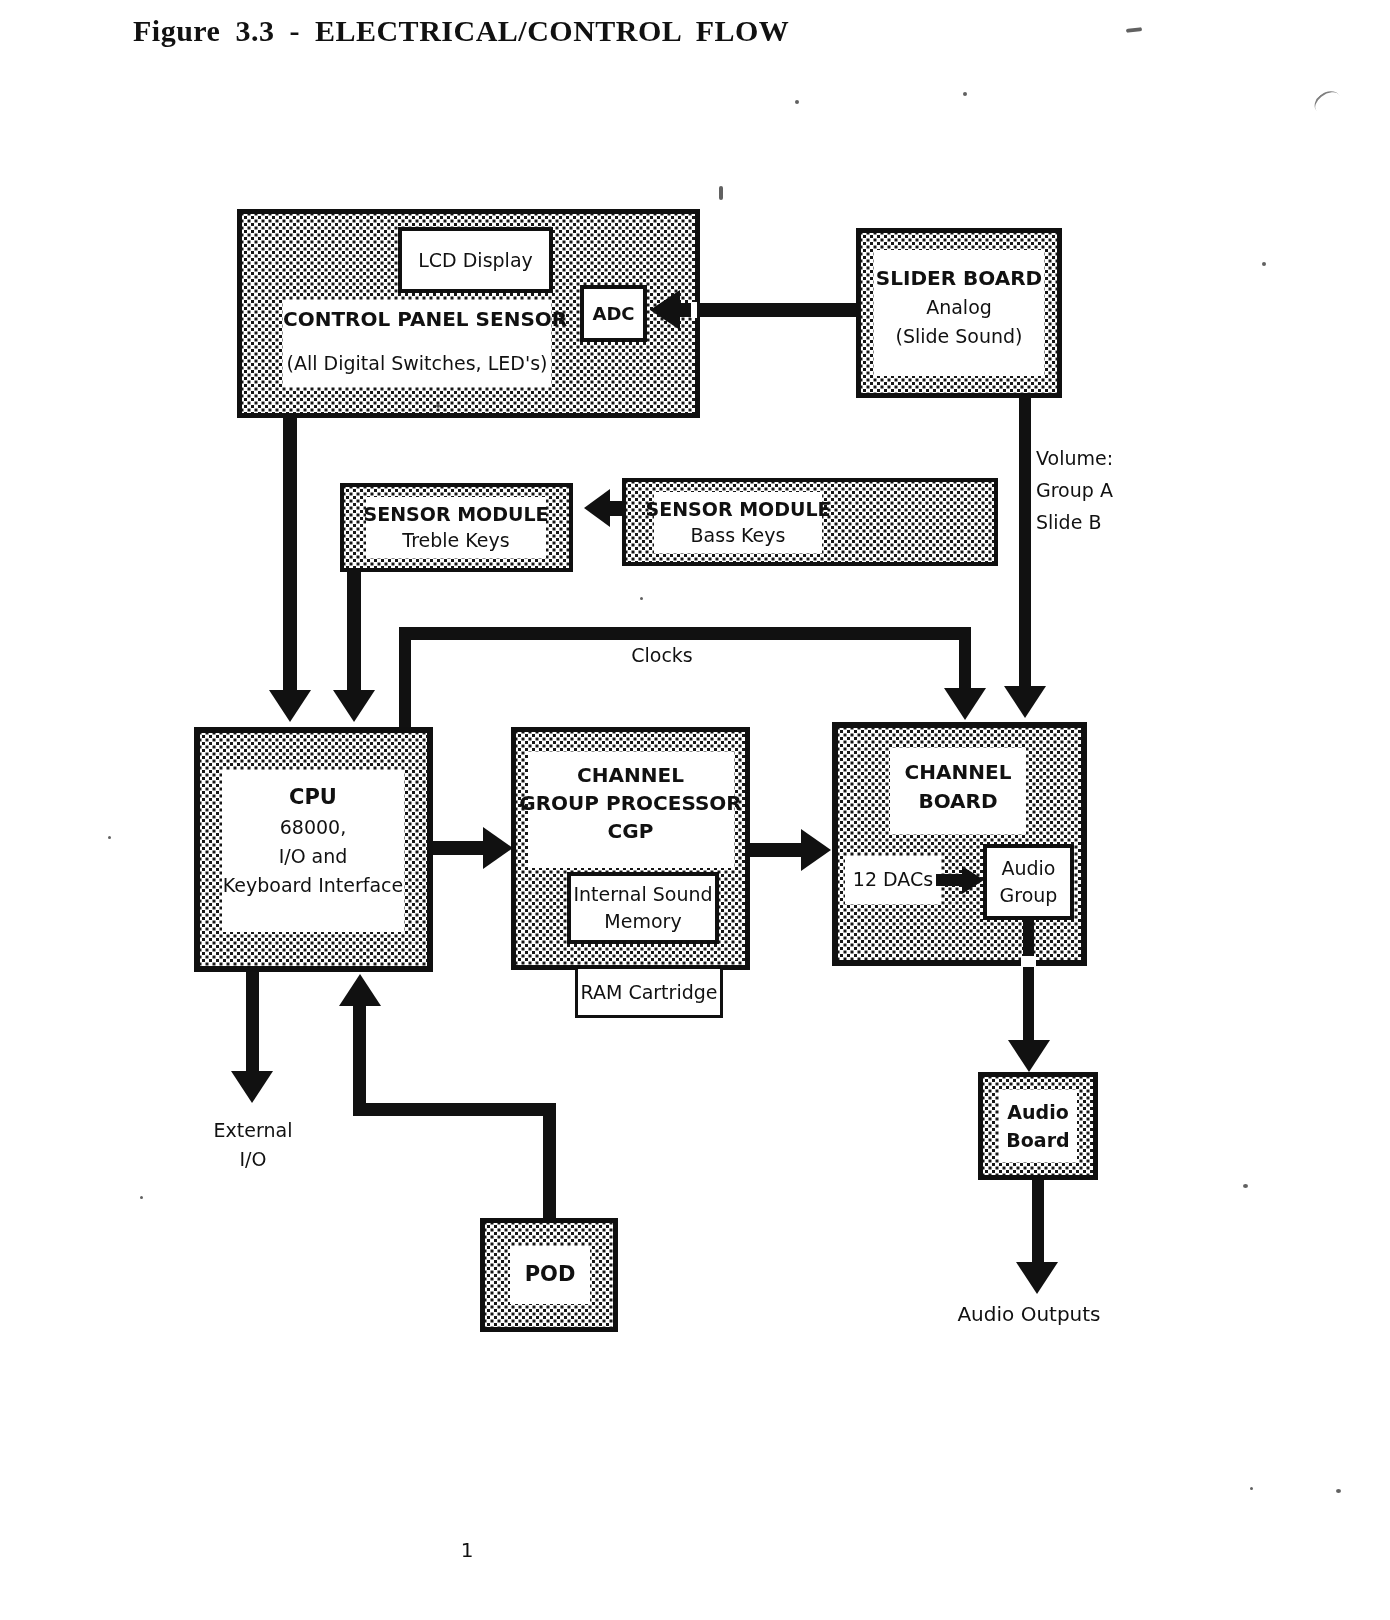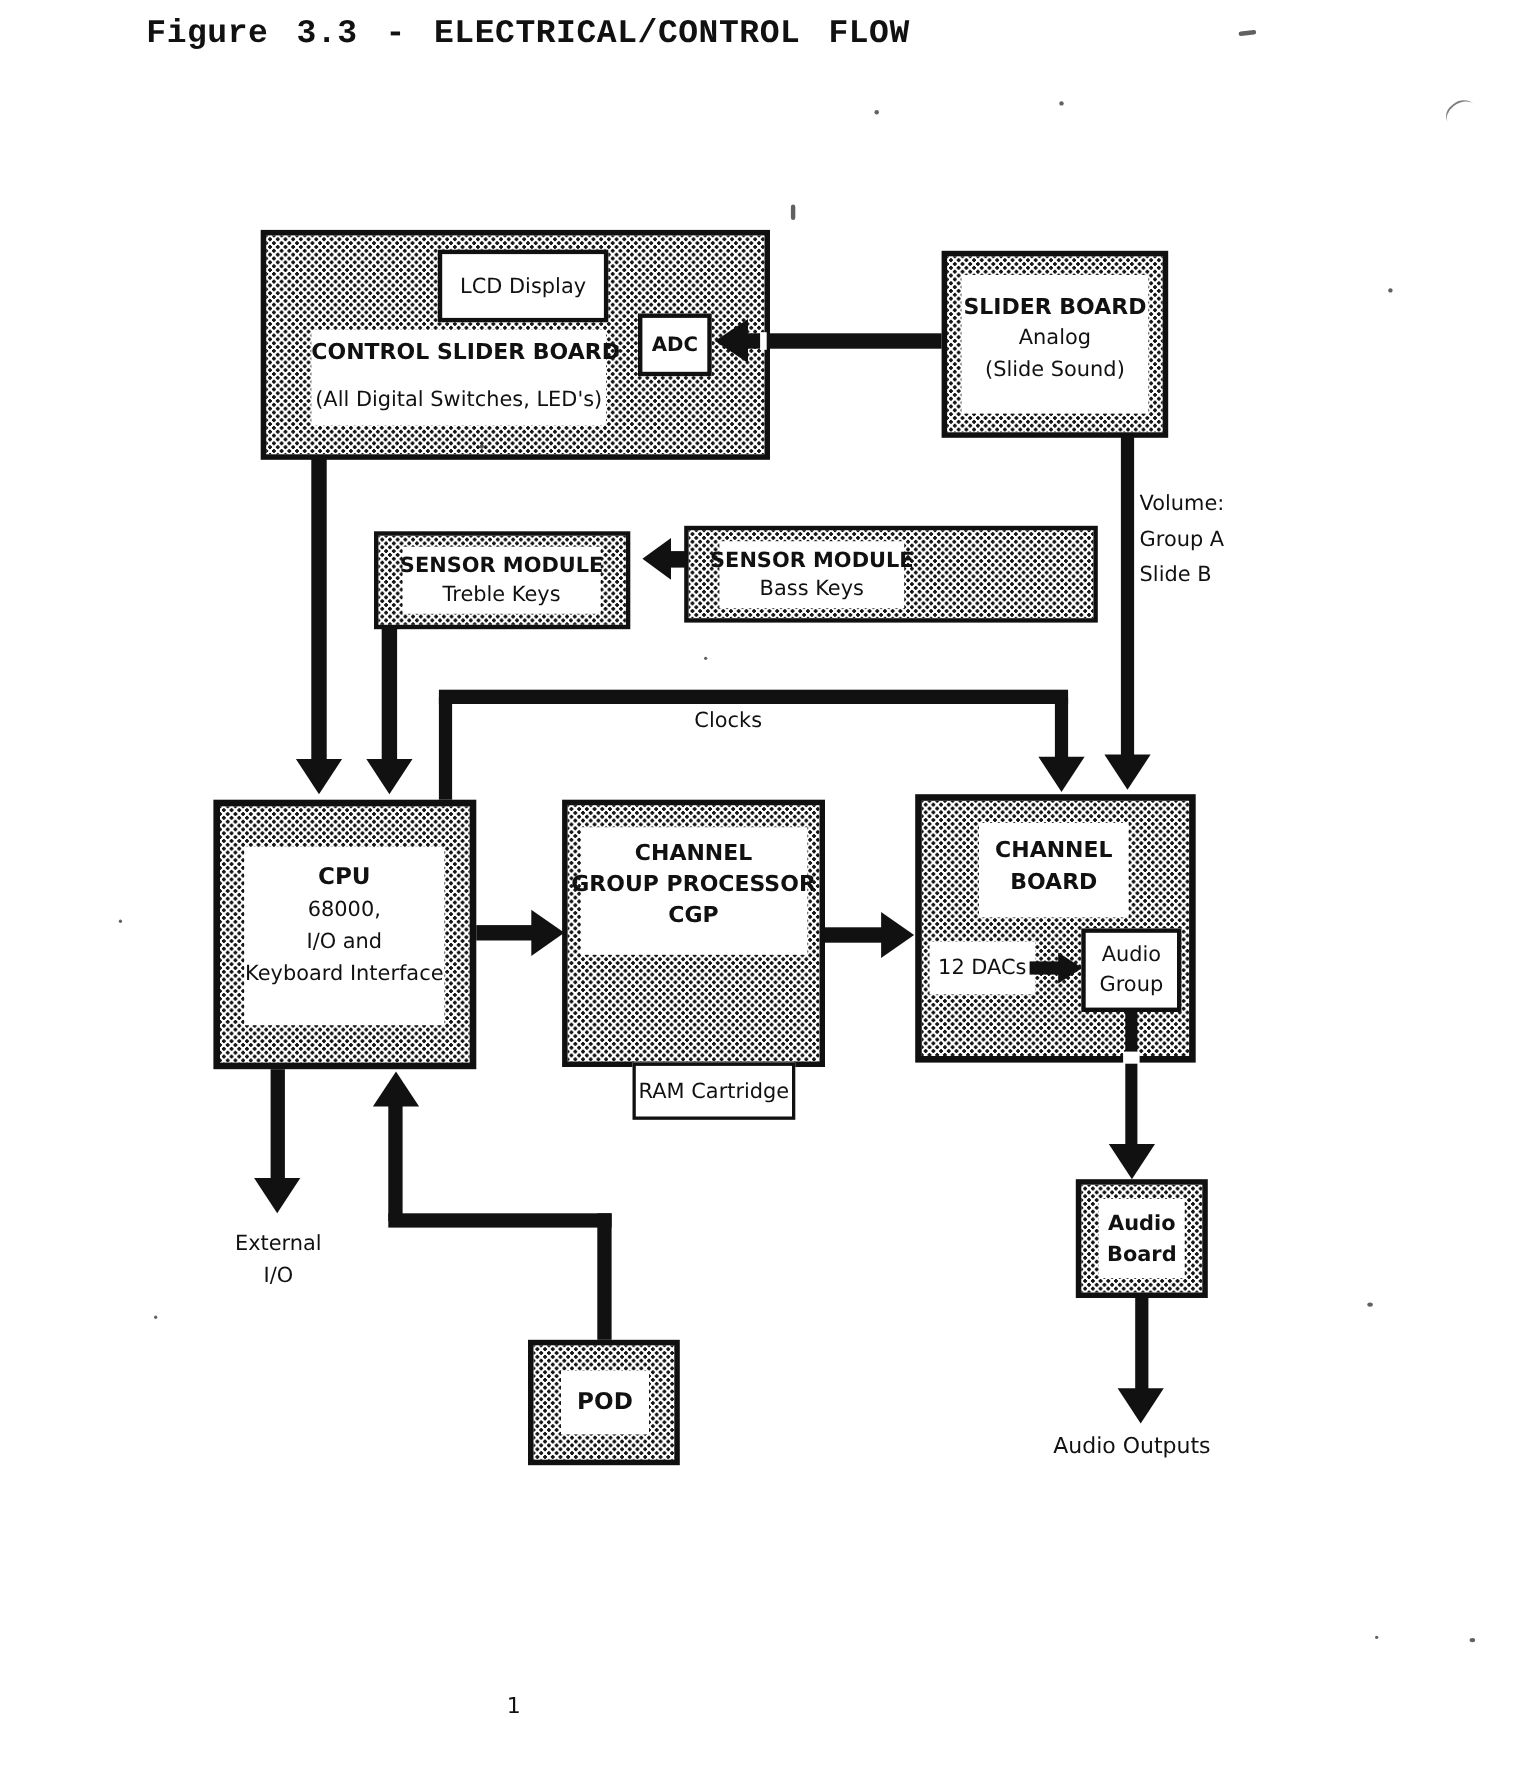--- a/index.html
+++ b/index.html
@@ -20,37 +20,37 @@
   .shaft{position:absolute;background:#111;}
   .head{position:absolute;width:0;height:0;}
   .head.down{border-left:21px solid transparent;border-right:21px solid transparent;border-top:32px solid #111;}
   .head.up{border-left:21px solid transparent;border-right:21px solid transparent;border-bottom:32px solid #111;}
   .head.left{border-top:20px solid transparent;border-bottom:20px solid transparent;border-right:30px solid #111;}
   .head.leftsm{border-top:19px solid transparent;border-bottom:19px solid transparent;border-right:26px solid #111;}
   .head.right{border-top:21px solid transparent;border-bottom:21px solid transparent;border-left:30px solid #111;}
   .head.rightsm{border-top:14px solid transparent;border-bottom:14px solid transparent;border-left:22px solid #111;}
   .gap{position:absolute;background:#fff;}
   .speck{position:absolute;background:#3a3a3a;border-radius:50%;opacity:.8;}
-  .title{position:absolute;font-family:Liberation Mono, monospace;
+  .title{position:absolute;font-family:Liberation Serif, serif;
          font-weight:bold;font-size:30px;letter-spacing:.5px;word-spacing:7px;white-space:nowrap;}
   .f19{font-size:19px;}.f20{font-size:20px;}.f21{font-size:21px;}.f18{font-size:18px;}
 </style>
 </head>
 <body>
 
 <div class="page">
 
   <div class="title" style="left:133px;top:14px;">Figure 3.3 - ELECTRICAL/CONTROL FLOW</div>
 
   <div class="blk halftone" style="left:237px;top:209px;width:463px;height:209px;"></div>
   <div class="wbox f19" style="left:398px;top:227px;width:155px;height:66px;border-width:4px;text-align:center;">
     <span>LCD Display</span>
   </div>
   <div class="white" style="left:283px;top:300px;width:268px;height:87px;"></div>
-  <div class="lbl b f20" style="left:283px;top:307px;width:268px;">CONTROL SLIDER BOARD</div>
+  <div class="lbl b f20" style="left:283px;top:307px;width:268px;">CONTROL PANEL SENSOR</div>
   <div class="lbl f19" style="left:283px;top:352px;width:268px;">(All Digital Switches, LED's)</div>
   <div class="wbox b f18" style="left:580px;top:285px;width:67px;height:57px;border-width:4px;">
     <span>ADC</span>
   </div>
 
   <div class="blk halftone" style="left:856px;top:228px;width:206px;height:170px;"></div>
   <div class="white" style="left:874px;top:250px;width:170px;height:126px;"></div>
   <div class="stack" style="left:866px;top:263px;width:186px;">
     <span class="b f20" style="line-height:30px;">SLIDER BOARD</span>
     <span class="f19" style="line-height:29px;">Analog</span>
@@ -103,20 +103,24 @@
   <div class="head down" style="left:269px;top:690px;"></div>
   <div class="shaft" style="left:347px;top:570px;width:14px;height:122px;"></div>
   <div class="head down" style="left:333px;top:690px;"></div>
 
   <div class="blk halftone" style="left:511px;top:727px;width:239px;height:243px;"></div>
   <div class="white" style="left:528px;top:752px;width:206px;height:116px;"></div>
   <div class="stack" style="left:516px;top:761px;width:229px;">
     <span class="b f20" style="line-height:28px;">CHANNEL</span>
     <span class="b f20" style="line-height:28px;text-align:right;">GROUP PROCESSOR</span>
     <span class="b f20" style="line-height:28px;">CGP</span>
+  </div>
+  <div class="wbox f19" style="left:567px;top:872px;width:152px;height:72px;border-width:4px;line-height:27px;">
+    <span>Internal Sound</span>
+    <span>Memory</span>
   </div>
 
   <div class="shaft" style="left:433px;top:841px;width:52px;height:14px;"></div>
   <div class="head right" style="left:483px;top:827px;"></div>
   <div class="shaft" style="left:750px;top:843px;width:53px;height:14px;"></div>
   <div class="head right" style="left:801px;top:829px;"></div>
 
   <div class="wbox f19" style="left:575px;top:966px;width:148px;height:52px;">
     <span>RAM Cartridge</span>
   </div>

